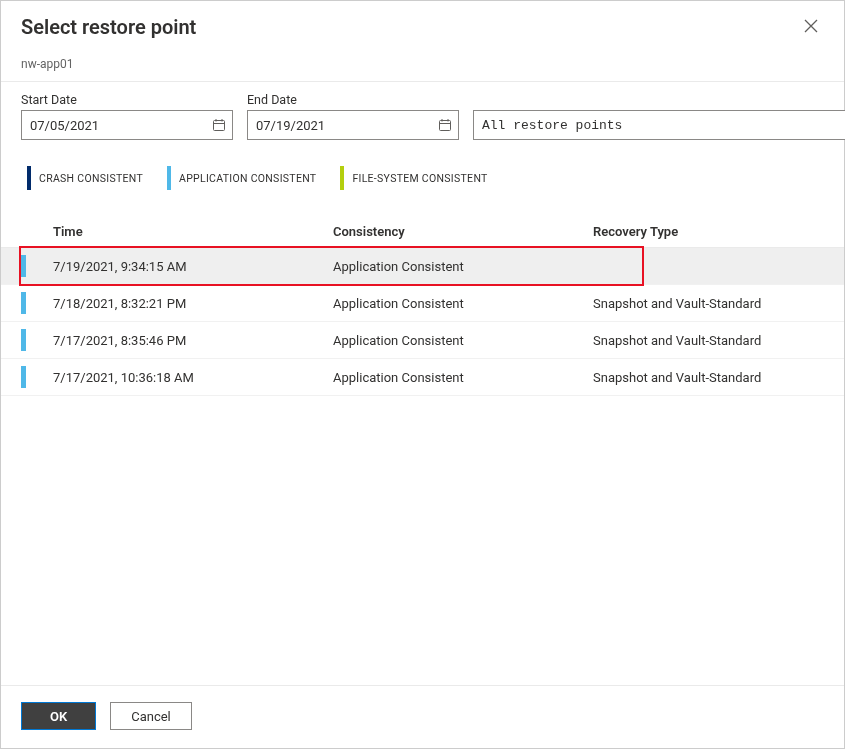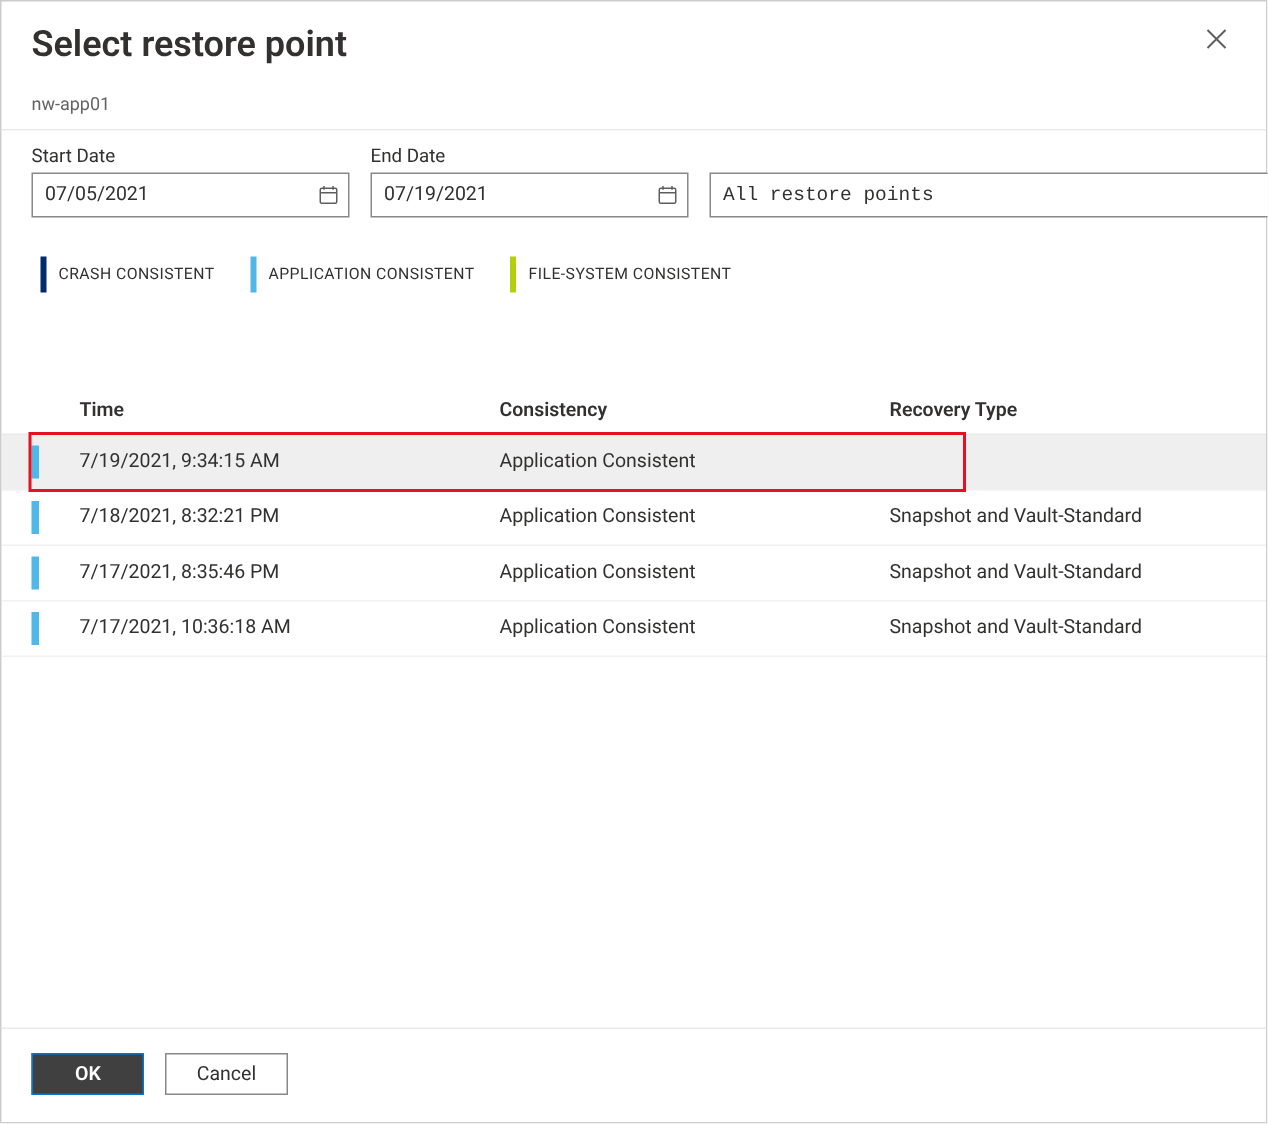--- a/index.html
+++ b/index.html
@@ -26,21 +26,21 @@
       display: flex;
       align-items: flex-start;
       justify-content: space-between;
       padding: 14px 20px 10px 20px;
       border-bottom: 1px solid #eaeaea;
     }
 
     .header-left { display: flex; flex-direction: column; }
 
     .title {
-      font-size: 24px;
+      font-size: 20px;
       font-weight: 600;
       color: #323130;
       line-height: 1.2;
     }
 
     .subtitle {
       font-size: 12px;
       color: #646464;
       margin-top: 18px;
     }
@@ -142,21 +142,20 @@
     .legend-label {
       font-size: 10.5px;
       letter-spacing: 0.3px;
       color: #323130;
     }
 
     .table-area {
       flex: 1;
       overflow: auto;
       padding: 0 0 0 0;
-      margin-top: 37px;
     }
 
     .table-header {
       display: grid;
       grid-template-columns: 32px 280px 260px 1fr;
       padding: 8px 0 8px 20px;
       border-bottom: 1px solid #eaeaea;
     }
 
     .table-header .th {

